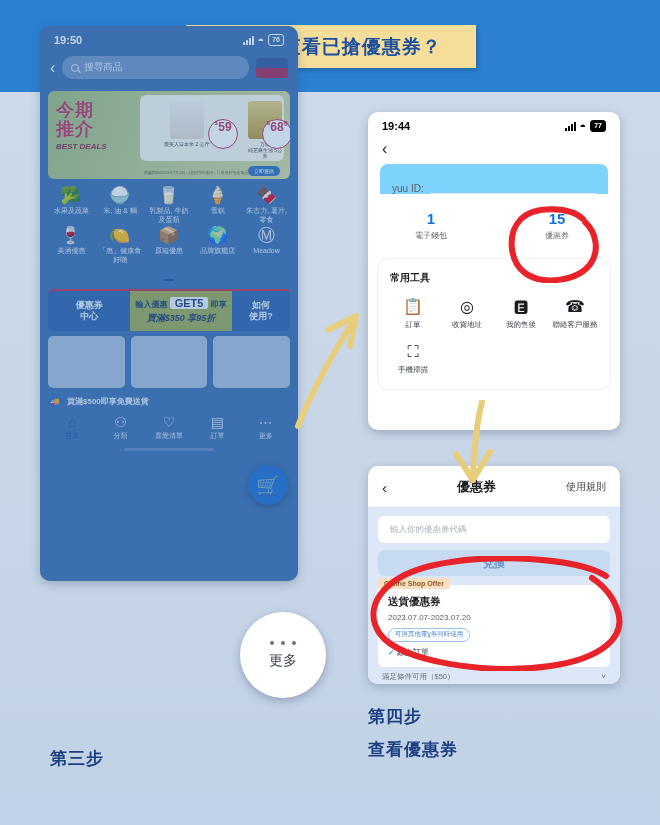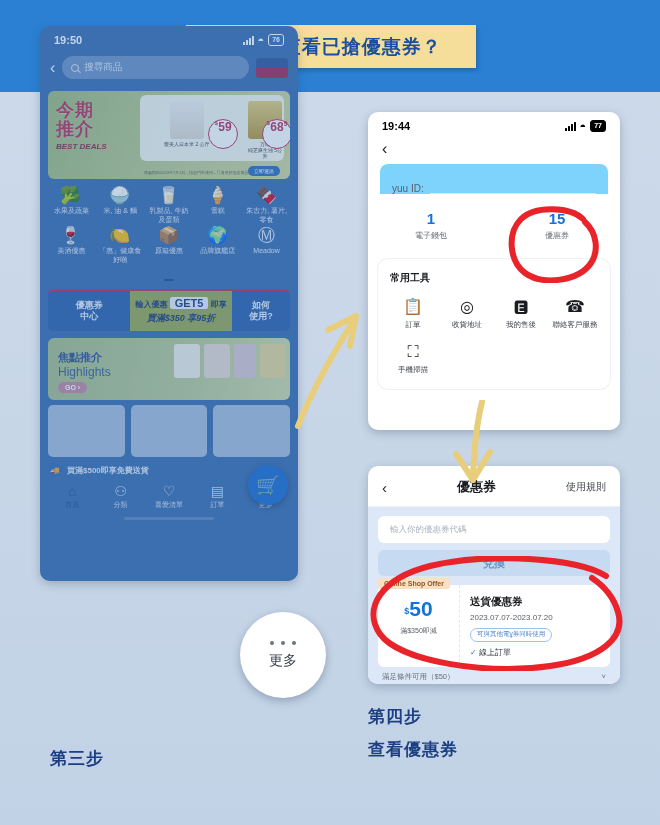--- a/index.html
+++ b/index.html
@@ -333,29 +333,20 @@
           <span>輸入優惠</span>
           <em>GET5</em>
           <span>即享</span>
         </div>
         <div class="r2">買滿$350 享95折</div>
       </div>
       <div class="lpc-c" style="white-space:pre-line">如何
 使用?</div>
     </div>
 
-    <div class="lp-high">
-      <div class="t1">焦點推介</div>
-      <div class="t2">Highlights</div>
-      <div class="go">GO ›</div>
-      <span class="pk" style="left:126px;width:26px;height:34px;background:#eef0e6"></span>
-      <span class="pk" style="left:156px;width:26px;height:34px;background:#e6d8d2"></span>
-      <span class="pk" style="left:186px;width:22px;height:34px;background:#d8c8cf"></span>
-      <span class="pk" style="left:212px;width:26px;height:34px;background:#e5d79a"></span>
-    </div>
 
     <div class="lp-strip">
       <div></div>
       <div></div>
       <div></div>
     </div>
 
     <div class="lp-ship">
       <span class="circ">🚚</span>
       <span>買滿$500即享免費送貨</span>
@@ -447,26 +438,20 @@
     <span class="rule">使用規則</span>
   </div>
   <div class="cp-body">
     <div class="cp-input">
       <span>輸入你的優惠券代碼</span>
     </div>
     <div class="cp-redeem">兌換</div>
 
     <div class="cp-card">
       <span class="cp-badge">Online Shop Offer</span>
-      <div class="cp-left">
-        <div class="amt">
-          <small>$</small><span>50</span>
-        </div>
-        <div class="cond">滿$350即減</div>
-      </div>
       <div class="cp-right">
         <div class="ttl">送貨優惠券</div>
         <div class="date">2023.07.07-2023.07.20</div>
         <span class="cp-tag">可與其他電ұ券同時使用</span>
         <div class="cp-chk"><b>✓</b> <span>線上訂單</span></div>
       </div>
     </div>
 
     <div class="cp-foot">
       <span>滿足條件可用（$50）</span>

